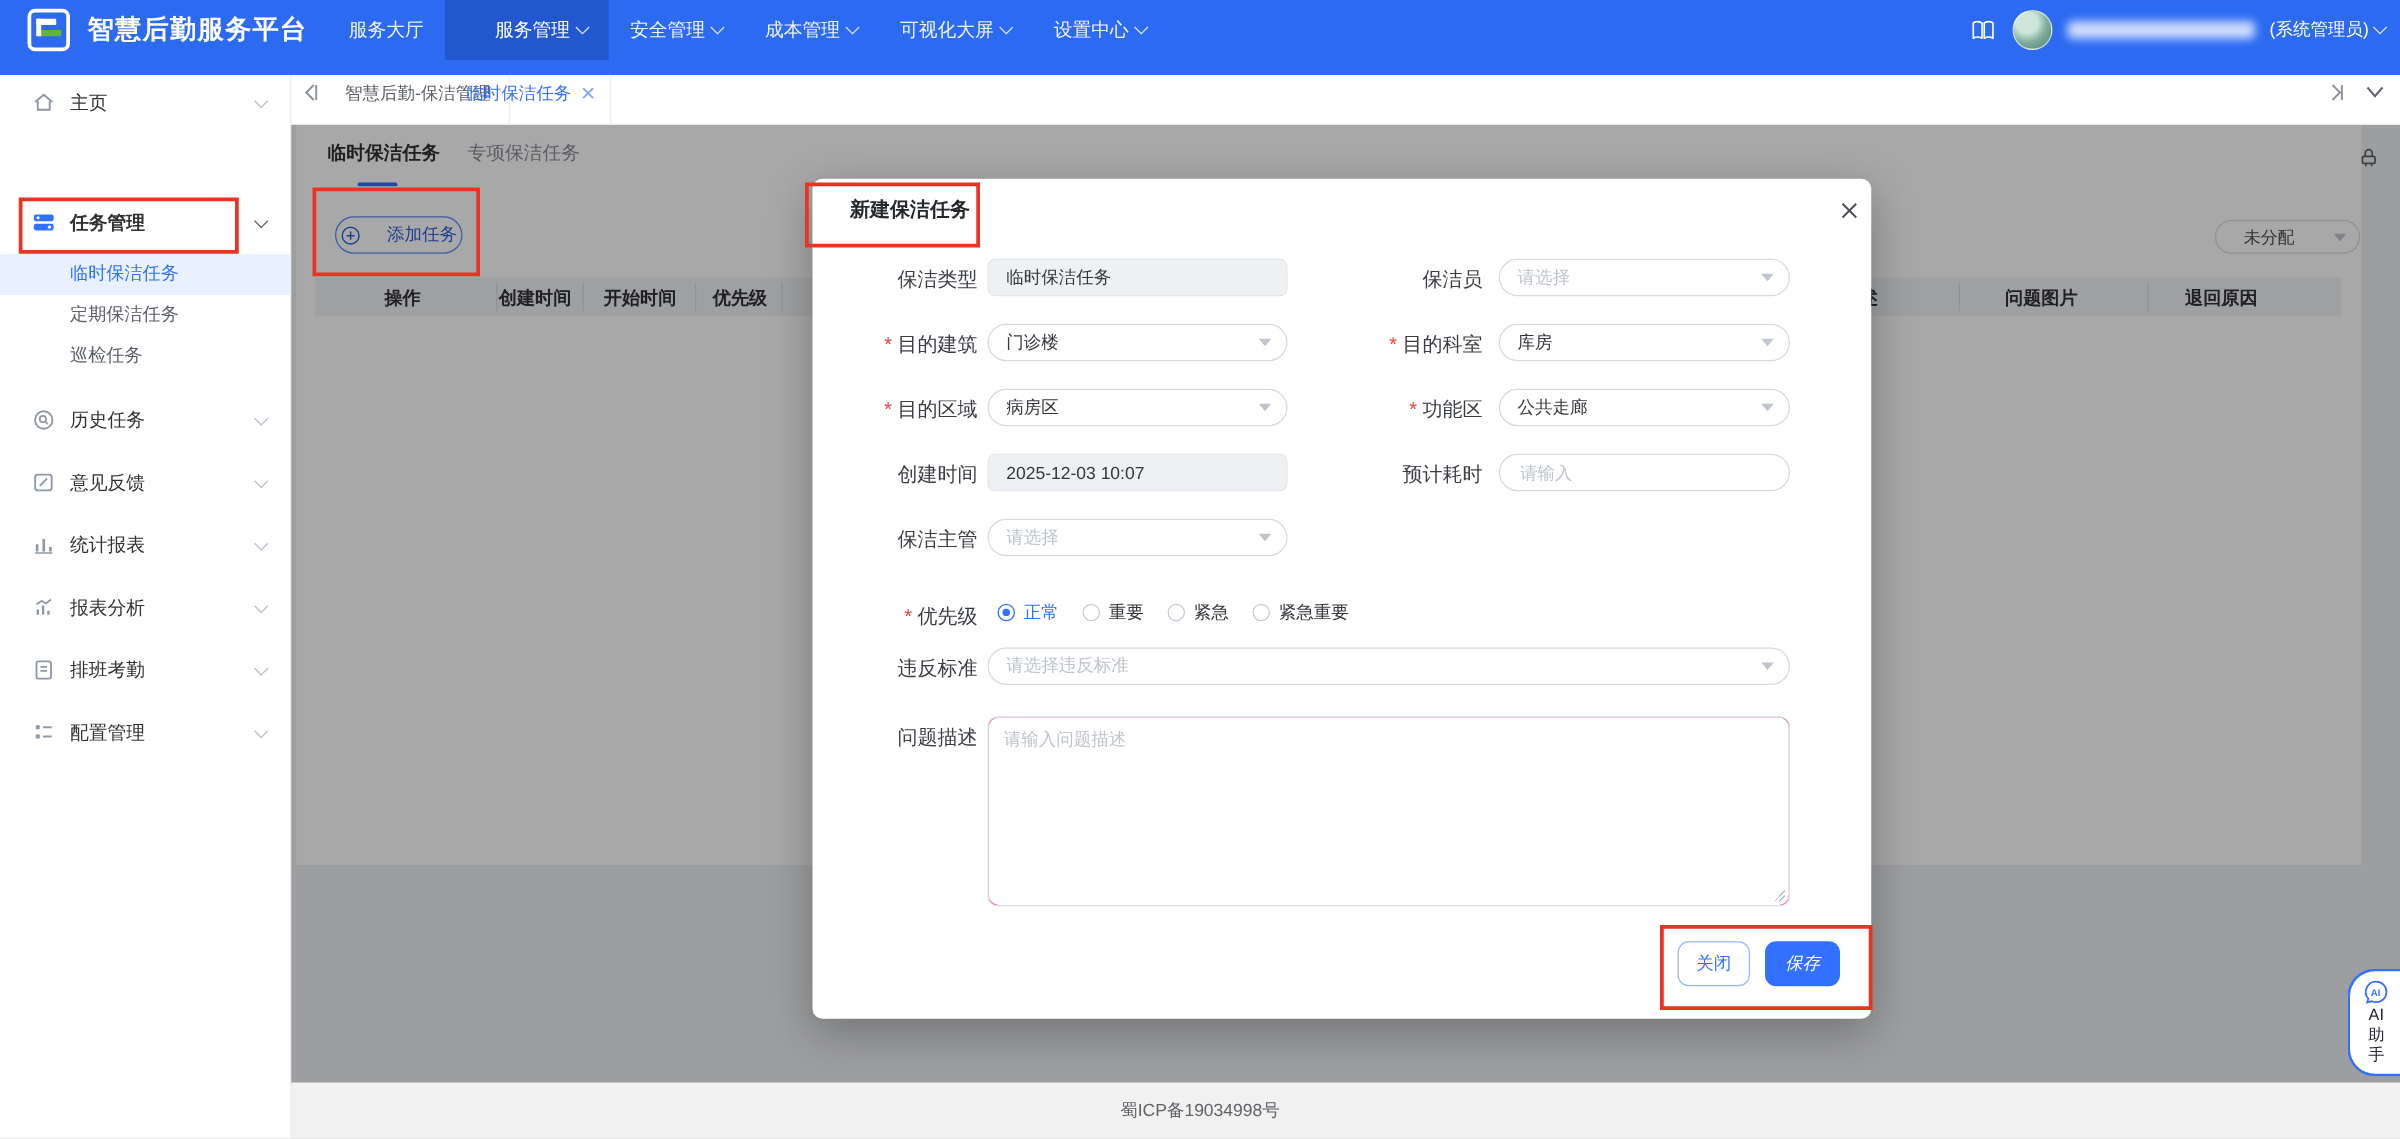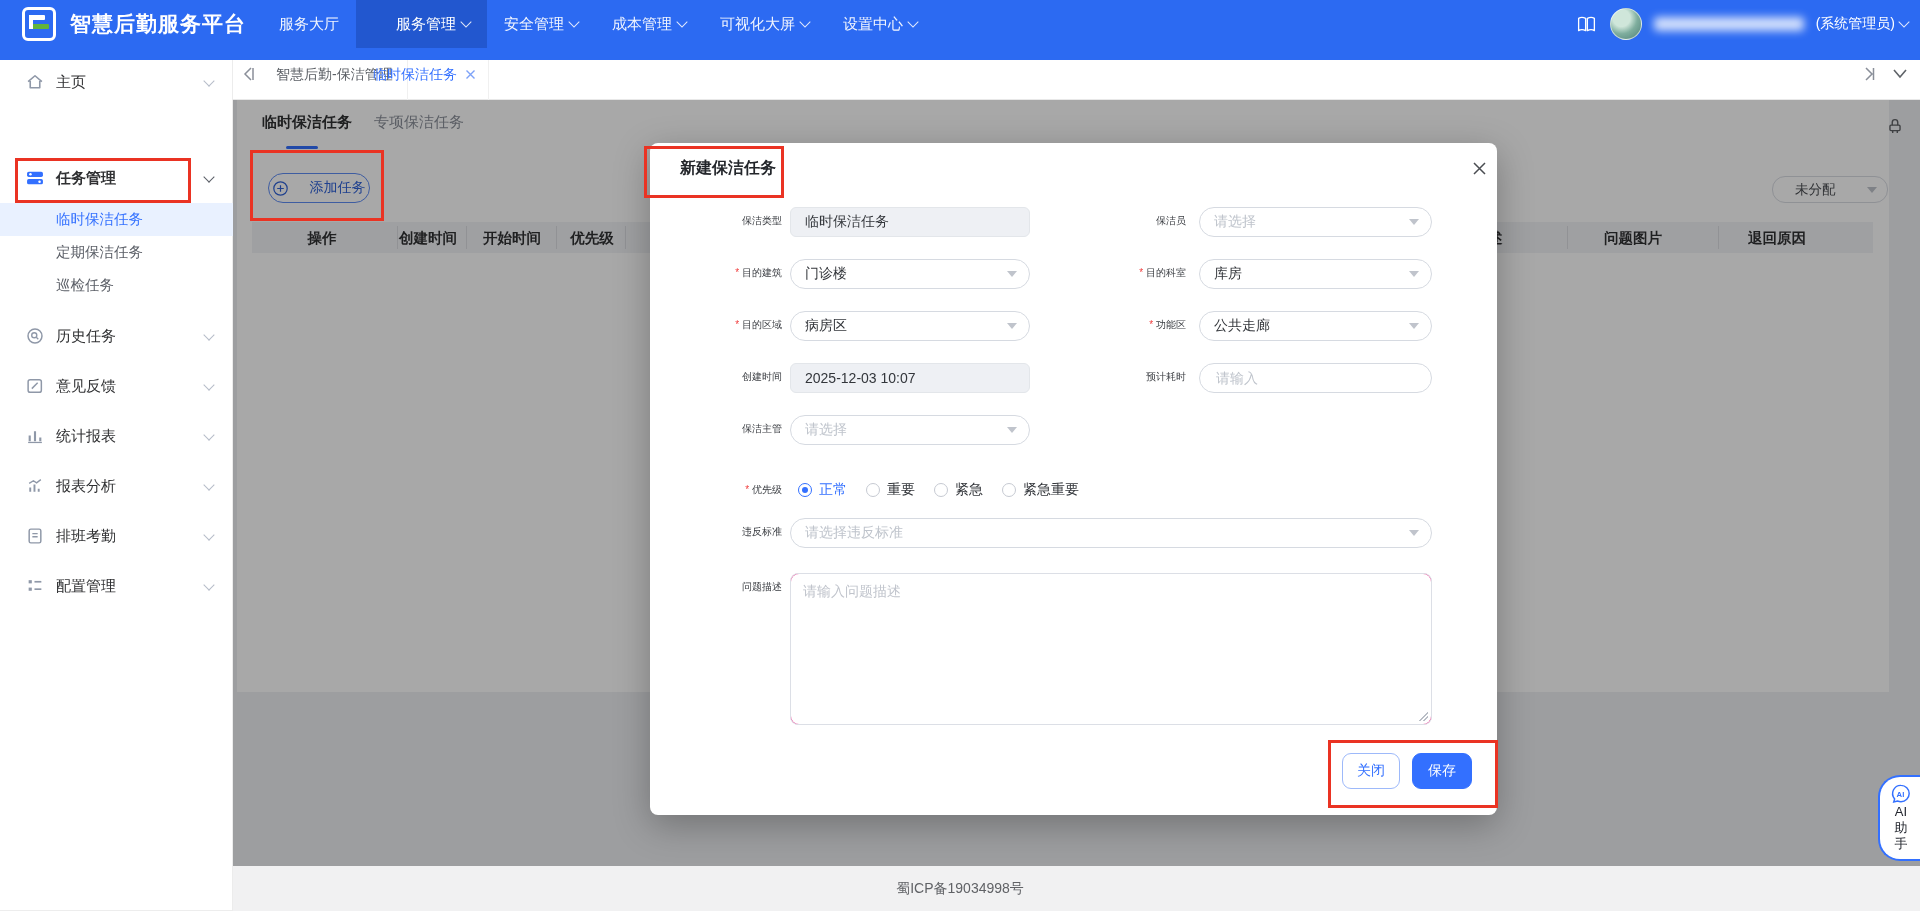--- a/index.html
+++ b/index.html
@@ -47,41 +47,41 @@
   .caret{width:0;height:0;border-left:5px solid transparent;border-right:5px solid transparent;border-top:6px solid #c0c4cc;}
   .thead{left:252px;top:222px;width:1621px;height:31px;background:#f2f3f6;}
   .th{position:absolute;top:229px;transform:translateX(-50%);font-size:14.5px;font-weight:bold;color:#303133;white-space:nowrap;}
   .thsep{position:absolute;top:226px;width:1px;height:23px;background:#dcdee3;}
   
   .overlay{left:233px;top:100px;width:1687px;height:766px;background:rgba(0,0,0,.34);z-index:40;}
   
   .modal{left:650px;top:143px;width:847px;height:672px;background:#fff;border-radius:8px;box-shadow:0 10px 36px rgba(0,0,0,.28);z-index:100;}
   .m-title{left:680px;top:158px;font-size:16px;font-weight:bold;color:#23262b;z-index:101;}
   .m-close{left:1466px;top:155px;width:26px;height:26px;color:#606266;font-size:19px;display:flex;align-items:center;justify-content:center;cursor:pointer;z-index:101;}
-  .m-label{position:absolute;width:120px;text-align:right;font-size:10px;color:#3a3d42;z-index:101;white-space:nowrap;}
+  .m-label{position:absolute;width:120px;text-align:right;font-size:16px;color:#3a3d42;z-index:101;white-space:nowrap;}
   .m-label.req::before{content:"* ";color:#f03e3e;}
   .fld{position:absolute;height:30px;border:1px solid #d6dae1;border-radius:15px;background:#fff;box-sizing:border-box;display:flex;align-items:center;justify-content:space-between;padding:0 12px 0 14px;font-size:14px;color:#33363b;z-index:101;cursor:pointer;}
   .fld .ph{color:#bfc4cc;}
   .fld.dis{background:#eef0f4;border-color:#e3e6ea;border-radius:6px;cursor:default;}
   .fld input{border:none;outline:none;background:transparent;font-size:14px;color:#33363b;width:100%;font-family:inherit;}
   .fld input::placeholder{color:#bfc4cc;}
   .radio-row{position:absolute;left:798px;top:481px;display:flex;align-items:flex-start;gap:19px;z-index:101;}
   .ropt{display:flex;align-items:center;gap:7px;font-size:14px;color:#33363b;cursor:pointer;}
   .rdot{width:14px;height:14px;border:1px solid #c6cad2;border-radius:50%;box-sizing:border-box;background:#fff;}
   .ropt.sel{color:#3370ff;}
   .ropt.sel .rdot{border-color:#3370ff;position:relative;}
   .ropt.sel .rdot::after{content:"";position:absolute;left:3px;top:3px;width:6px;height:6px;border-radius:50%;background:#3370ff;}
   .m-textarea{position:absolute;left:790px;top:573px;width:642px;height:152px;border:1px solid #dcdfe6;border-radius:8px;box-sizing:border-box;z-index:101;background:#ec4899;}
   .m-textarea textarea{width:100%;height:100%;border:none;outline:none;resize:none;border-radius:8px;padding:9px 12px;box-sizing:border-box;font-size:14px;font-family:inherit;color:#333;}
   .m-textarea textarea::placeholder{color:#c0c4cc;}
   .resize-grip{position:absolute;right:3px;bottom:3px;width:10px;height:10px;background:
      linear-gradient(135deg,transparent 0 55%,#b9bec6 55% 62%,transparent 62% 75%,#b9bec6 75% 82%,transparent 82%);}
   .btn{position:absolute;height:36px;border-radius:9px;font-size:14px;display:flex;align-items:center;justify-content:center;cursor:pointer;box-sizing:border-box;z-index:101;}
   .btn.ghost{left:1342px;top:753px;width:58px;border:1px solid #9db9fa;color:#3370ff;background:#fff;}
-  .btn.primary{left:1412px;top:753px;width:60px;background:#3370ff;color:#fff;border:1px solid #3370ff;}
+  .btn.primary{left:1412px;top:753px;width:60px;background:#3370ff;color:#fff;border:1px solid #3370ff;font-style:italic;}
   
   .redbox{position:absolute;border:3px solid #ea3323;z-index:200;pointer-events:none;}
   
   .ai{left:1878px;top:775px;width:44px;height:86px;background:#fff;border:2px solid #3370ff;border-right:none;border-radius:22px 0 0 22px;box-sizing:border-box;display:flex;flex-direction:column;align-items:center;justify-content:center;z-index:150;cursor:pointer;}
   .ai .t{font-size:13px;color:#23262e;line-height:16px;}
   
   .footer{left:233px;top:866px;width:1687px;height:45px;background:#f1f1f2;z-index:5;}
   .icp{position:absolute;left:727px;top:14px;transform:translateX(-50%);color:#606266;font-size:14px;white-space:nowrap;}
 </style>
 </head>

